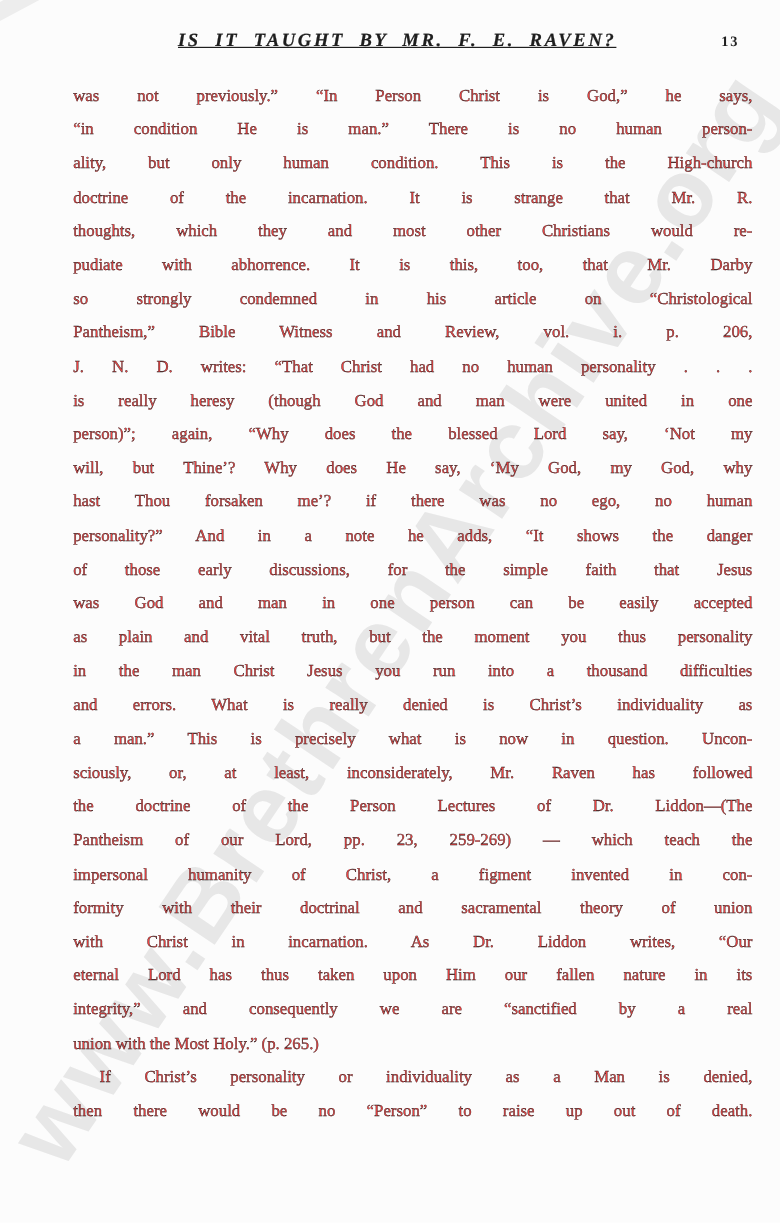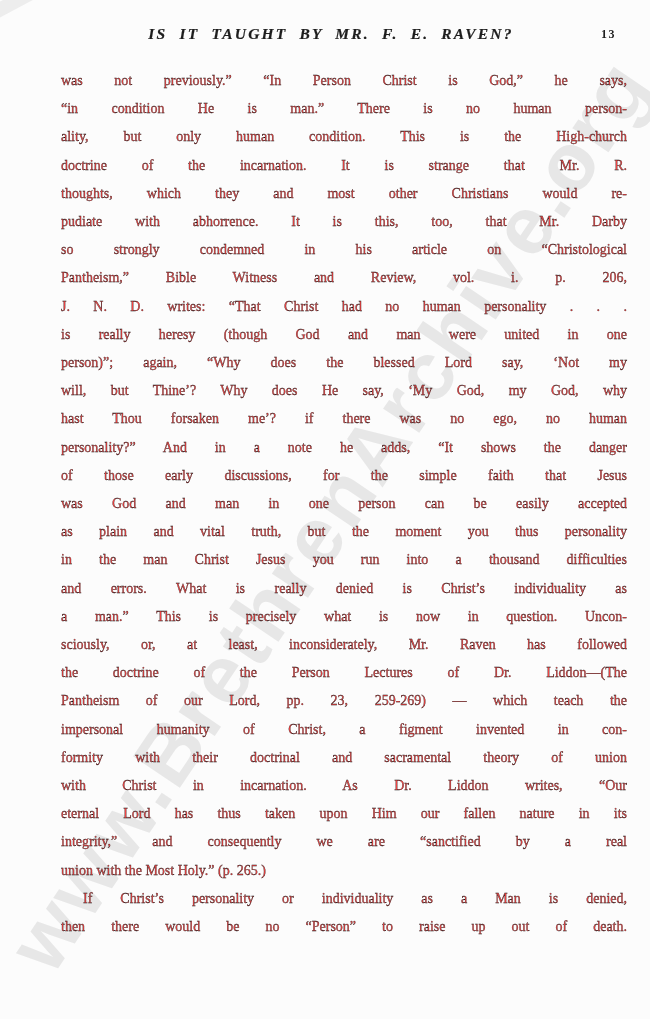--- a/index.html
+++ b/index.html
@@ -45,20 +45,21 @@
     z-index: 1;
   }
   .running-title {
     text-align: center;
     font-style: italic;
     font-weight: bold;
     font-size: 15.5px;
     letter-spacing: 2.2px;
     word-spacing: 6px;
     color: #1e1e1e;
+    text-decoration: underline;
     -webkit-text-stroke: 0.2px #1e1e1e;
   }
   .pagenum {
     position: absolute;
     right: -2px;
     top: 2px;
     font-size: 12px;
     font-weight: bold;
     letter-spacing: 1.5px;
     color: #1e1e1e;

